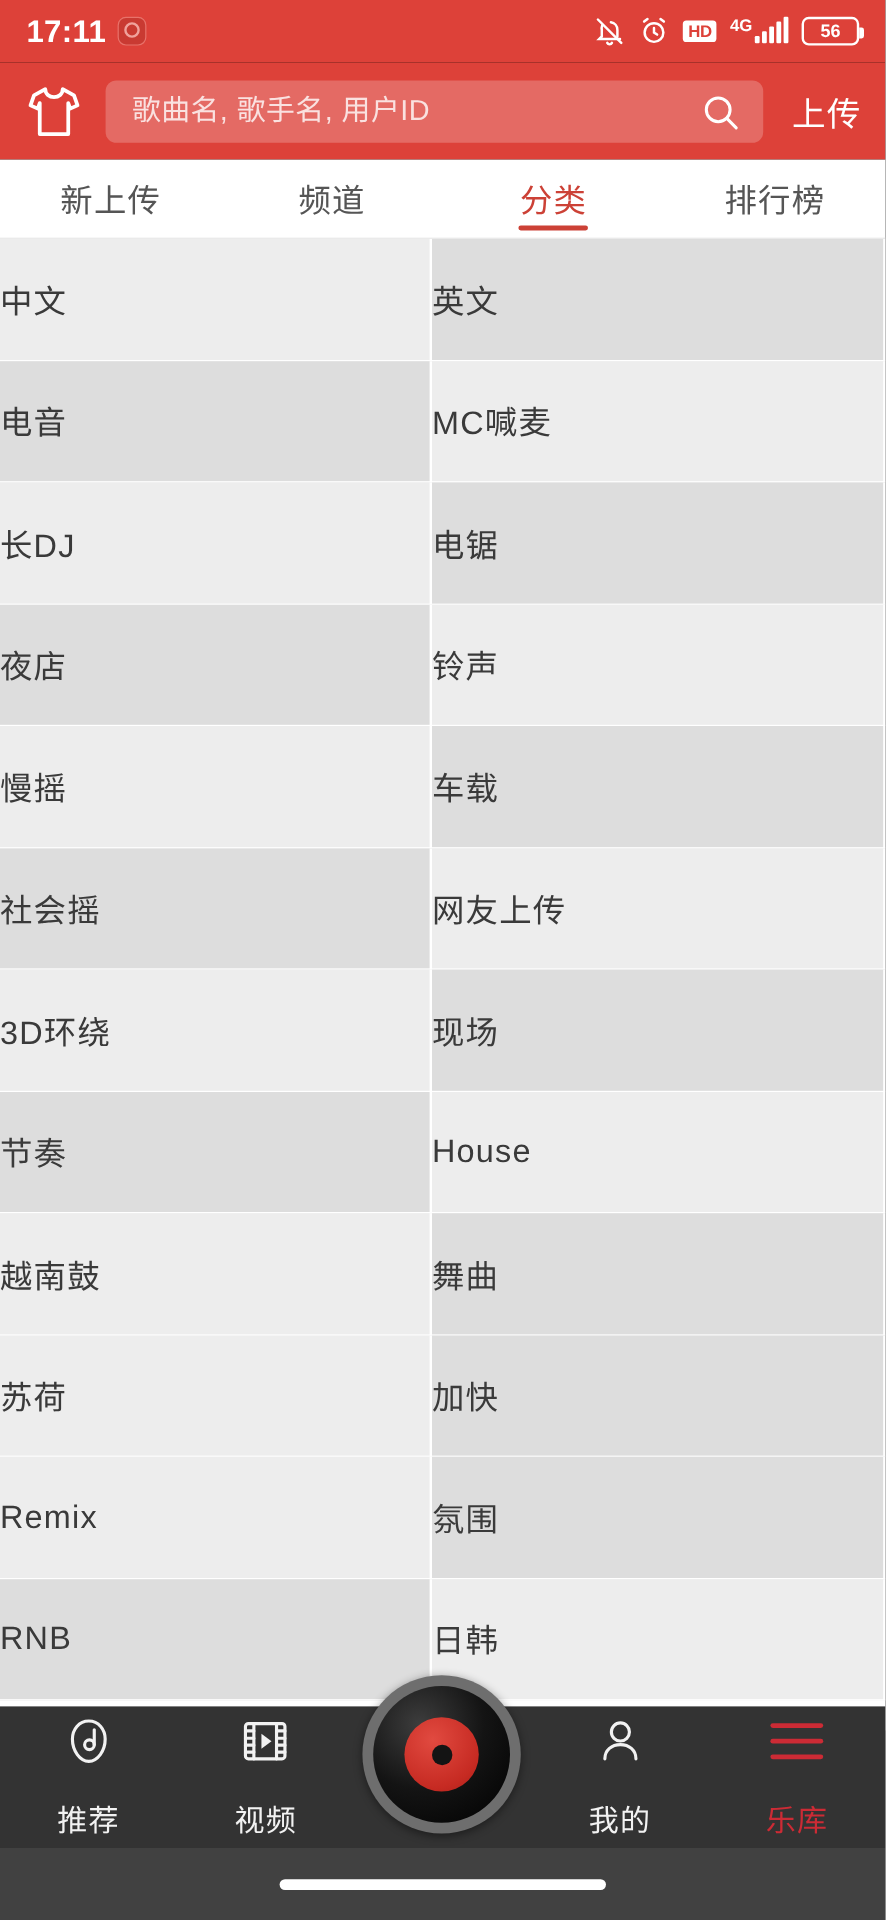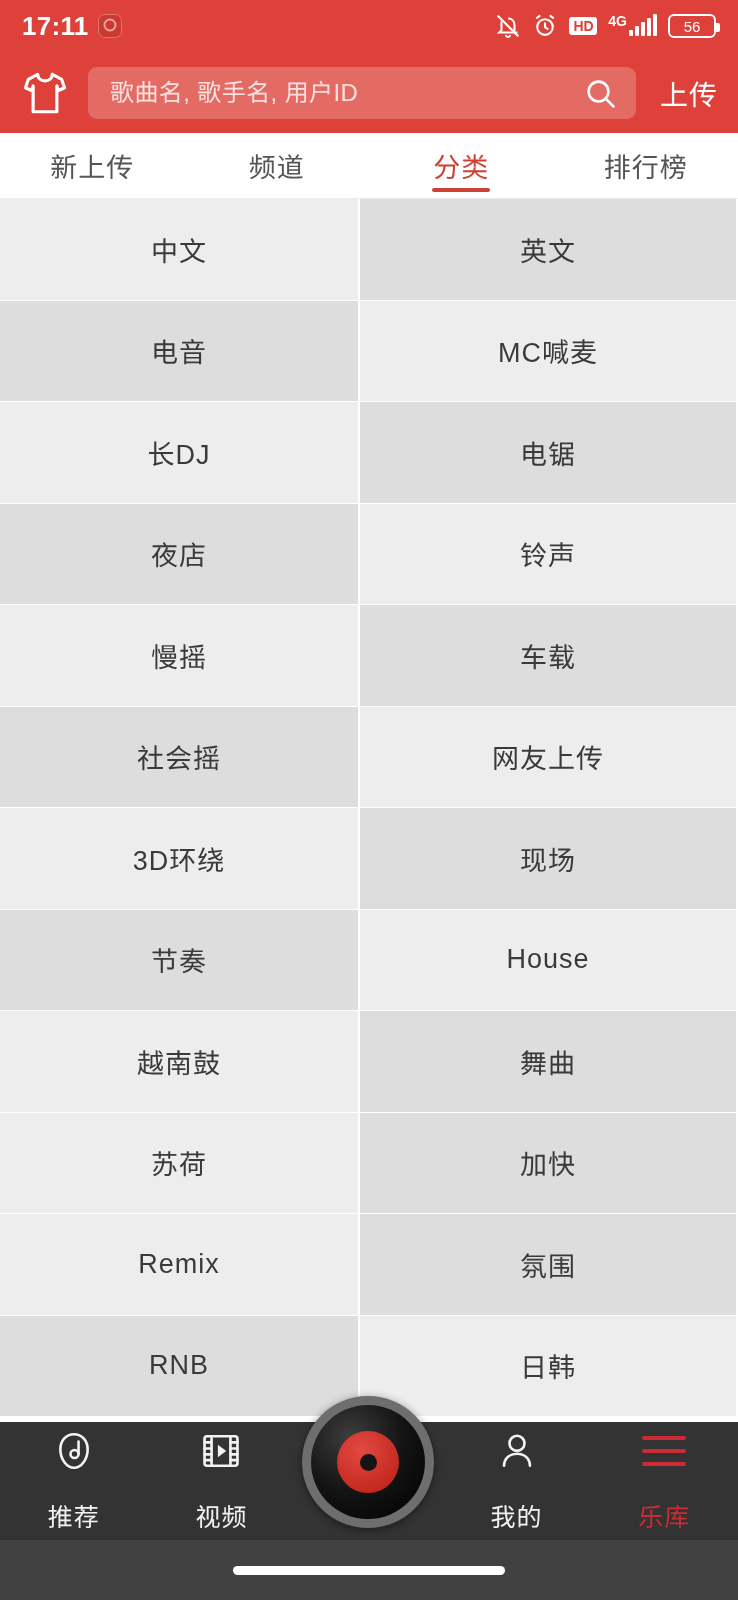--- a/index.html
+++ b/index.html
@@ -101,21 +101,21 @@
     content: "";
     position: absolute;
     right: -6px; top: 7px;
     width: 4px; height: 9px;
     background: #ffffff;
     border-radius: 0 2px 2px 0;
   }
   .battery span {
     color: #ffffff;
     font-size: 15px;
-    font-weight: normal;
+    font-weight: bold;
     line-height: 1;
   }
 
   
   .header {
     position: absolute;
     top: 52px; left: 0;
     width: 738px;
     height: 81px;
     background: #dd4139;
@@ -207,21 +207,21 @@
     height: 1243px;
     background: #ffffff;
     display: grid;
     grid-template-columns: 360px 378px;
     grid-auto-rows: 101.5px;
     overflow: hidden;
   }
   .cell {
     display: flex;
     align-items: center;
-    justify-content: center;
+    justify-content: flex-start;
     font-size: 27px;
     color: #3a3a3a;
     letter-spacing: 1px;
     cursor: pointer;
     border-right: 2px solid #ffffff;
     border-bottom: 1px solid #ffffff;
   }
   .cell.lite { background: #ededed; }
   .cell.dark { background: #dddddd; }
 

